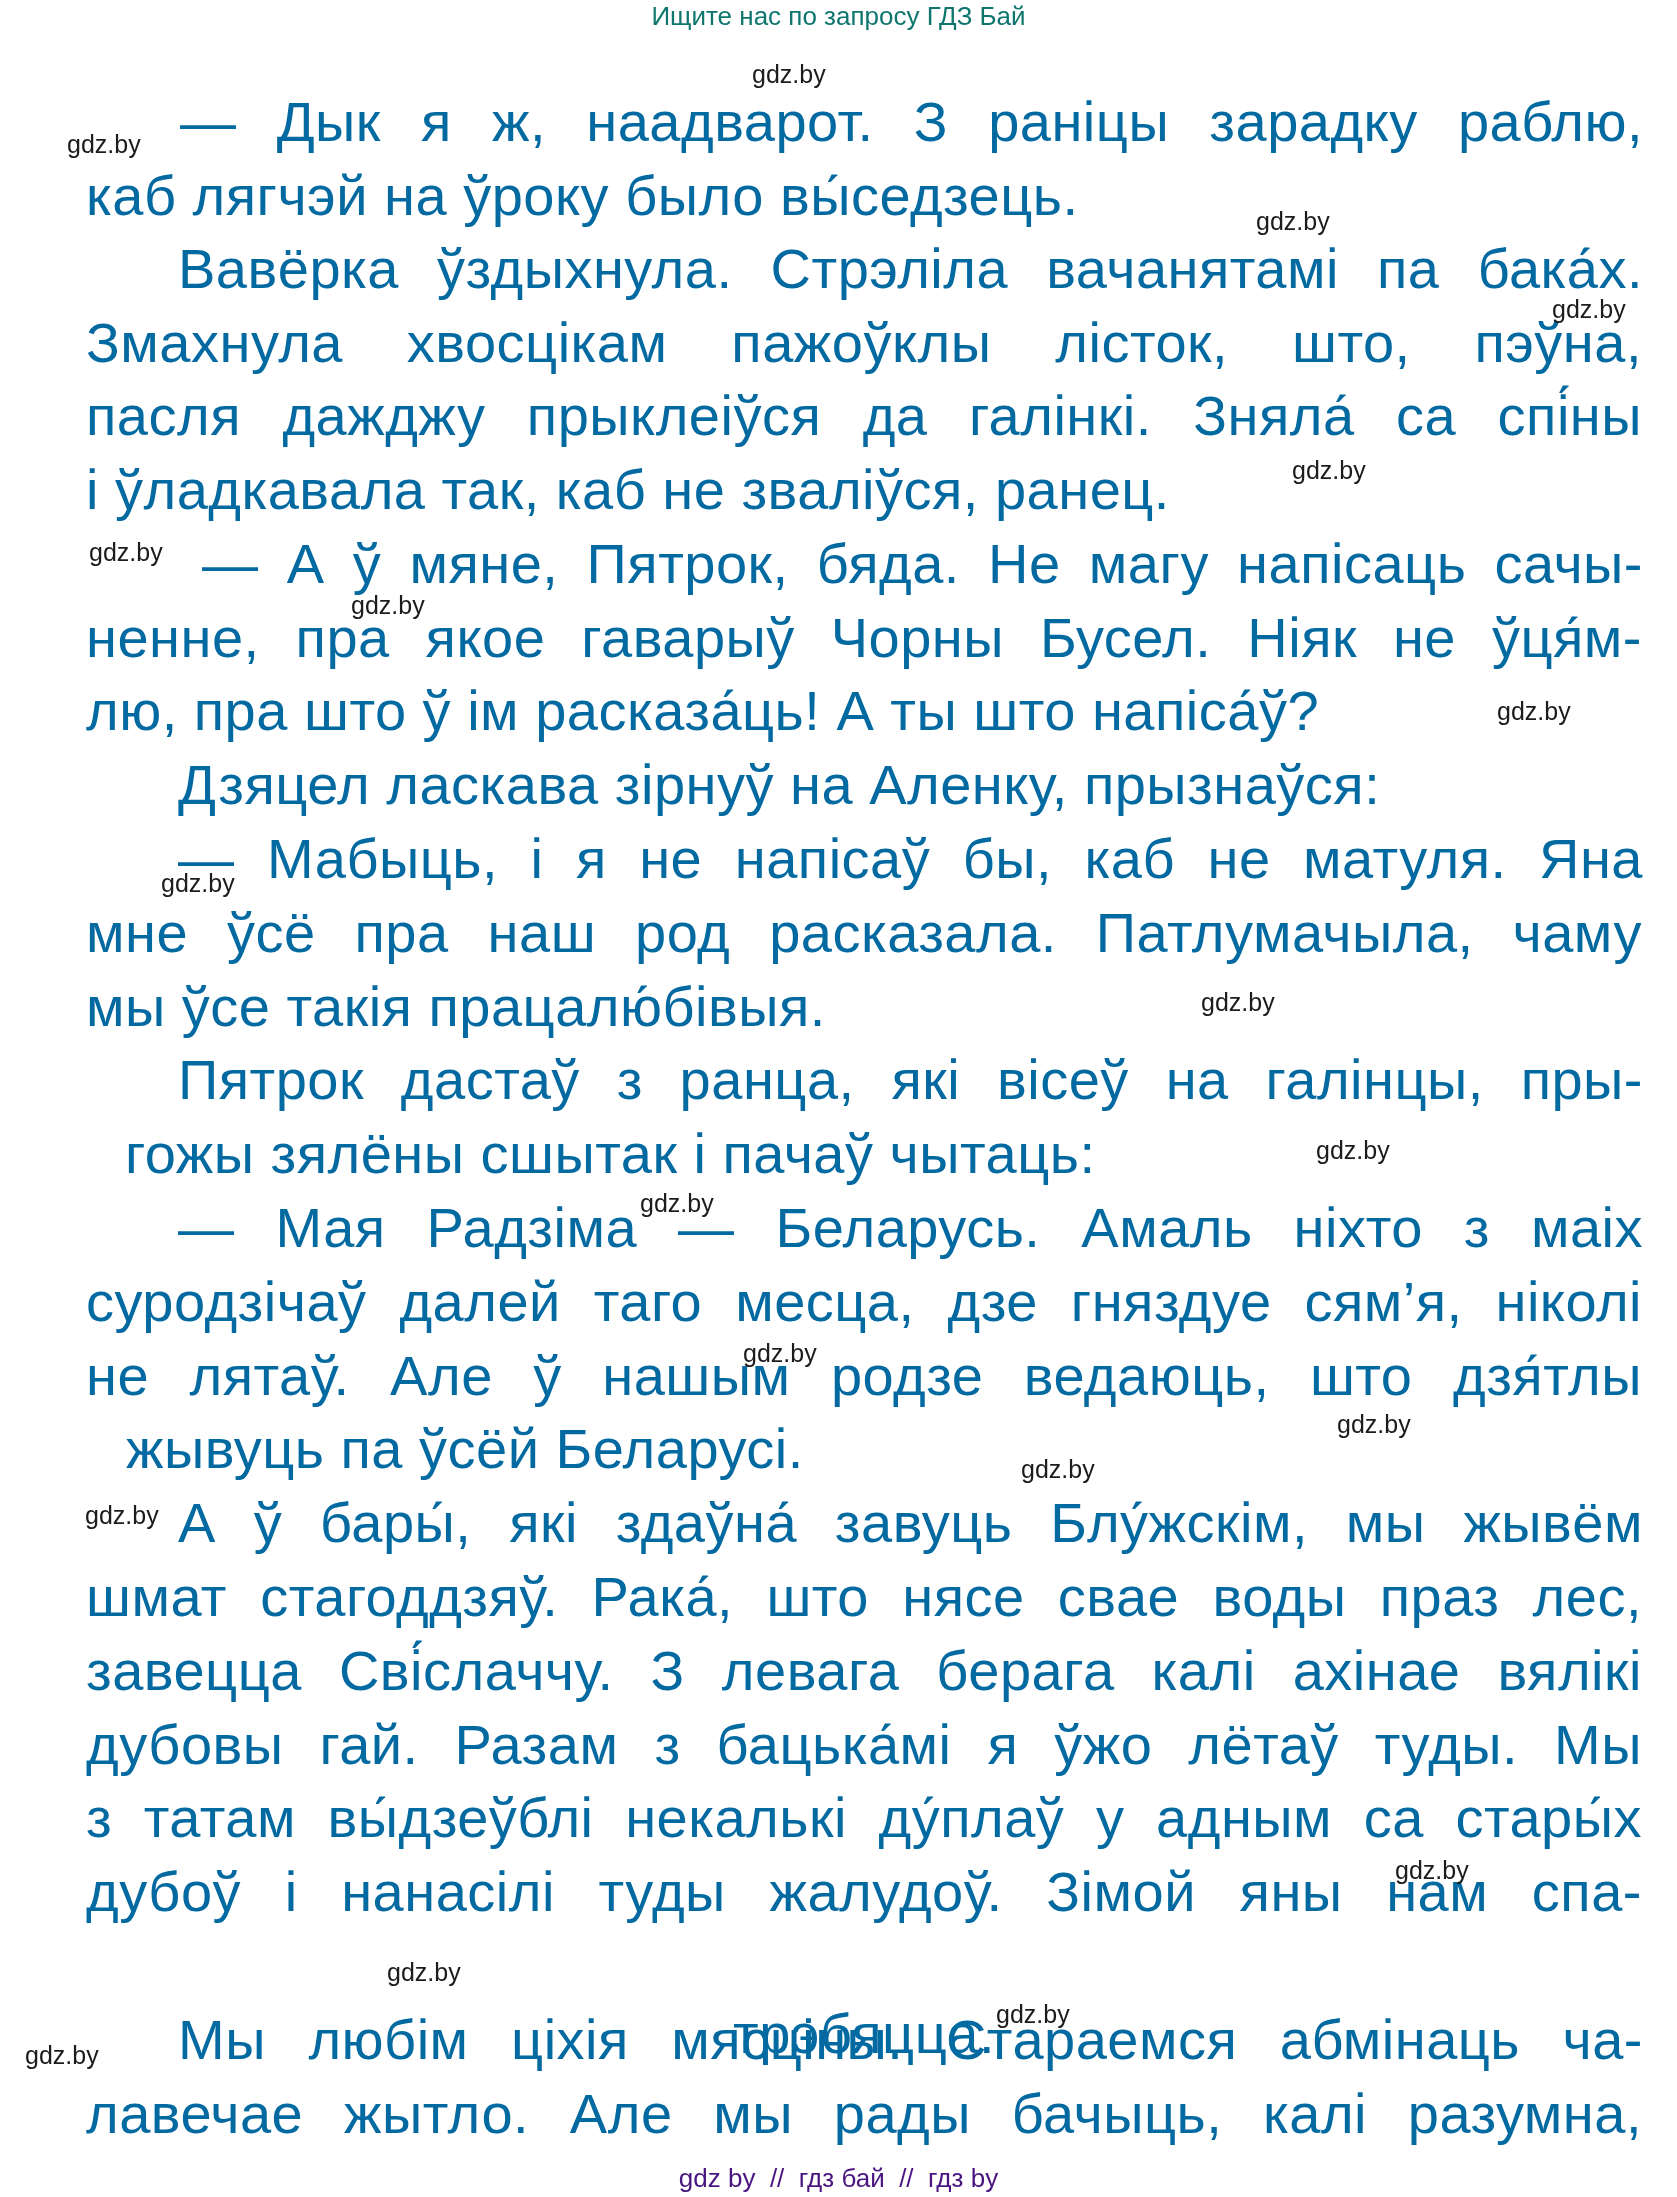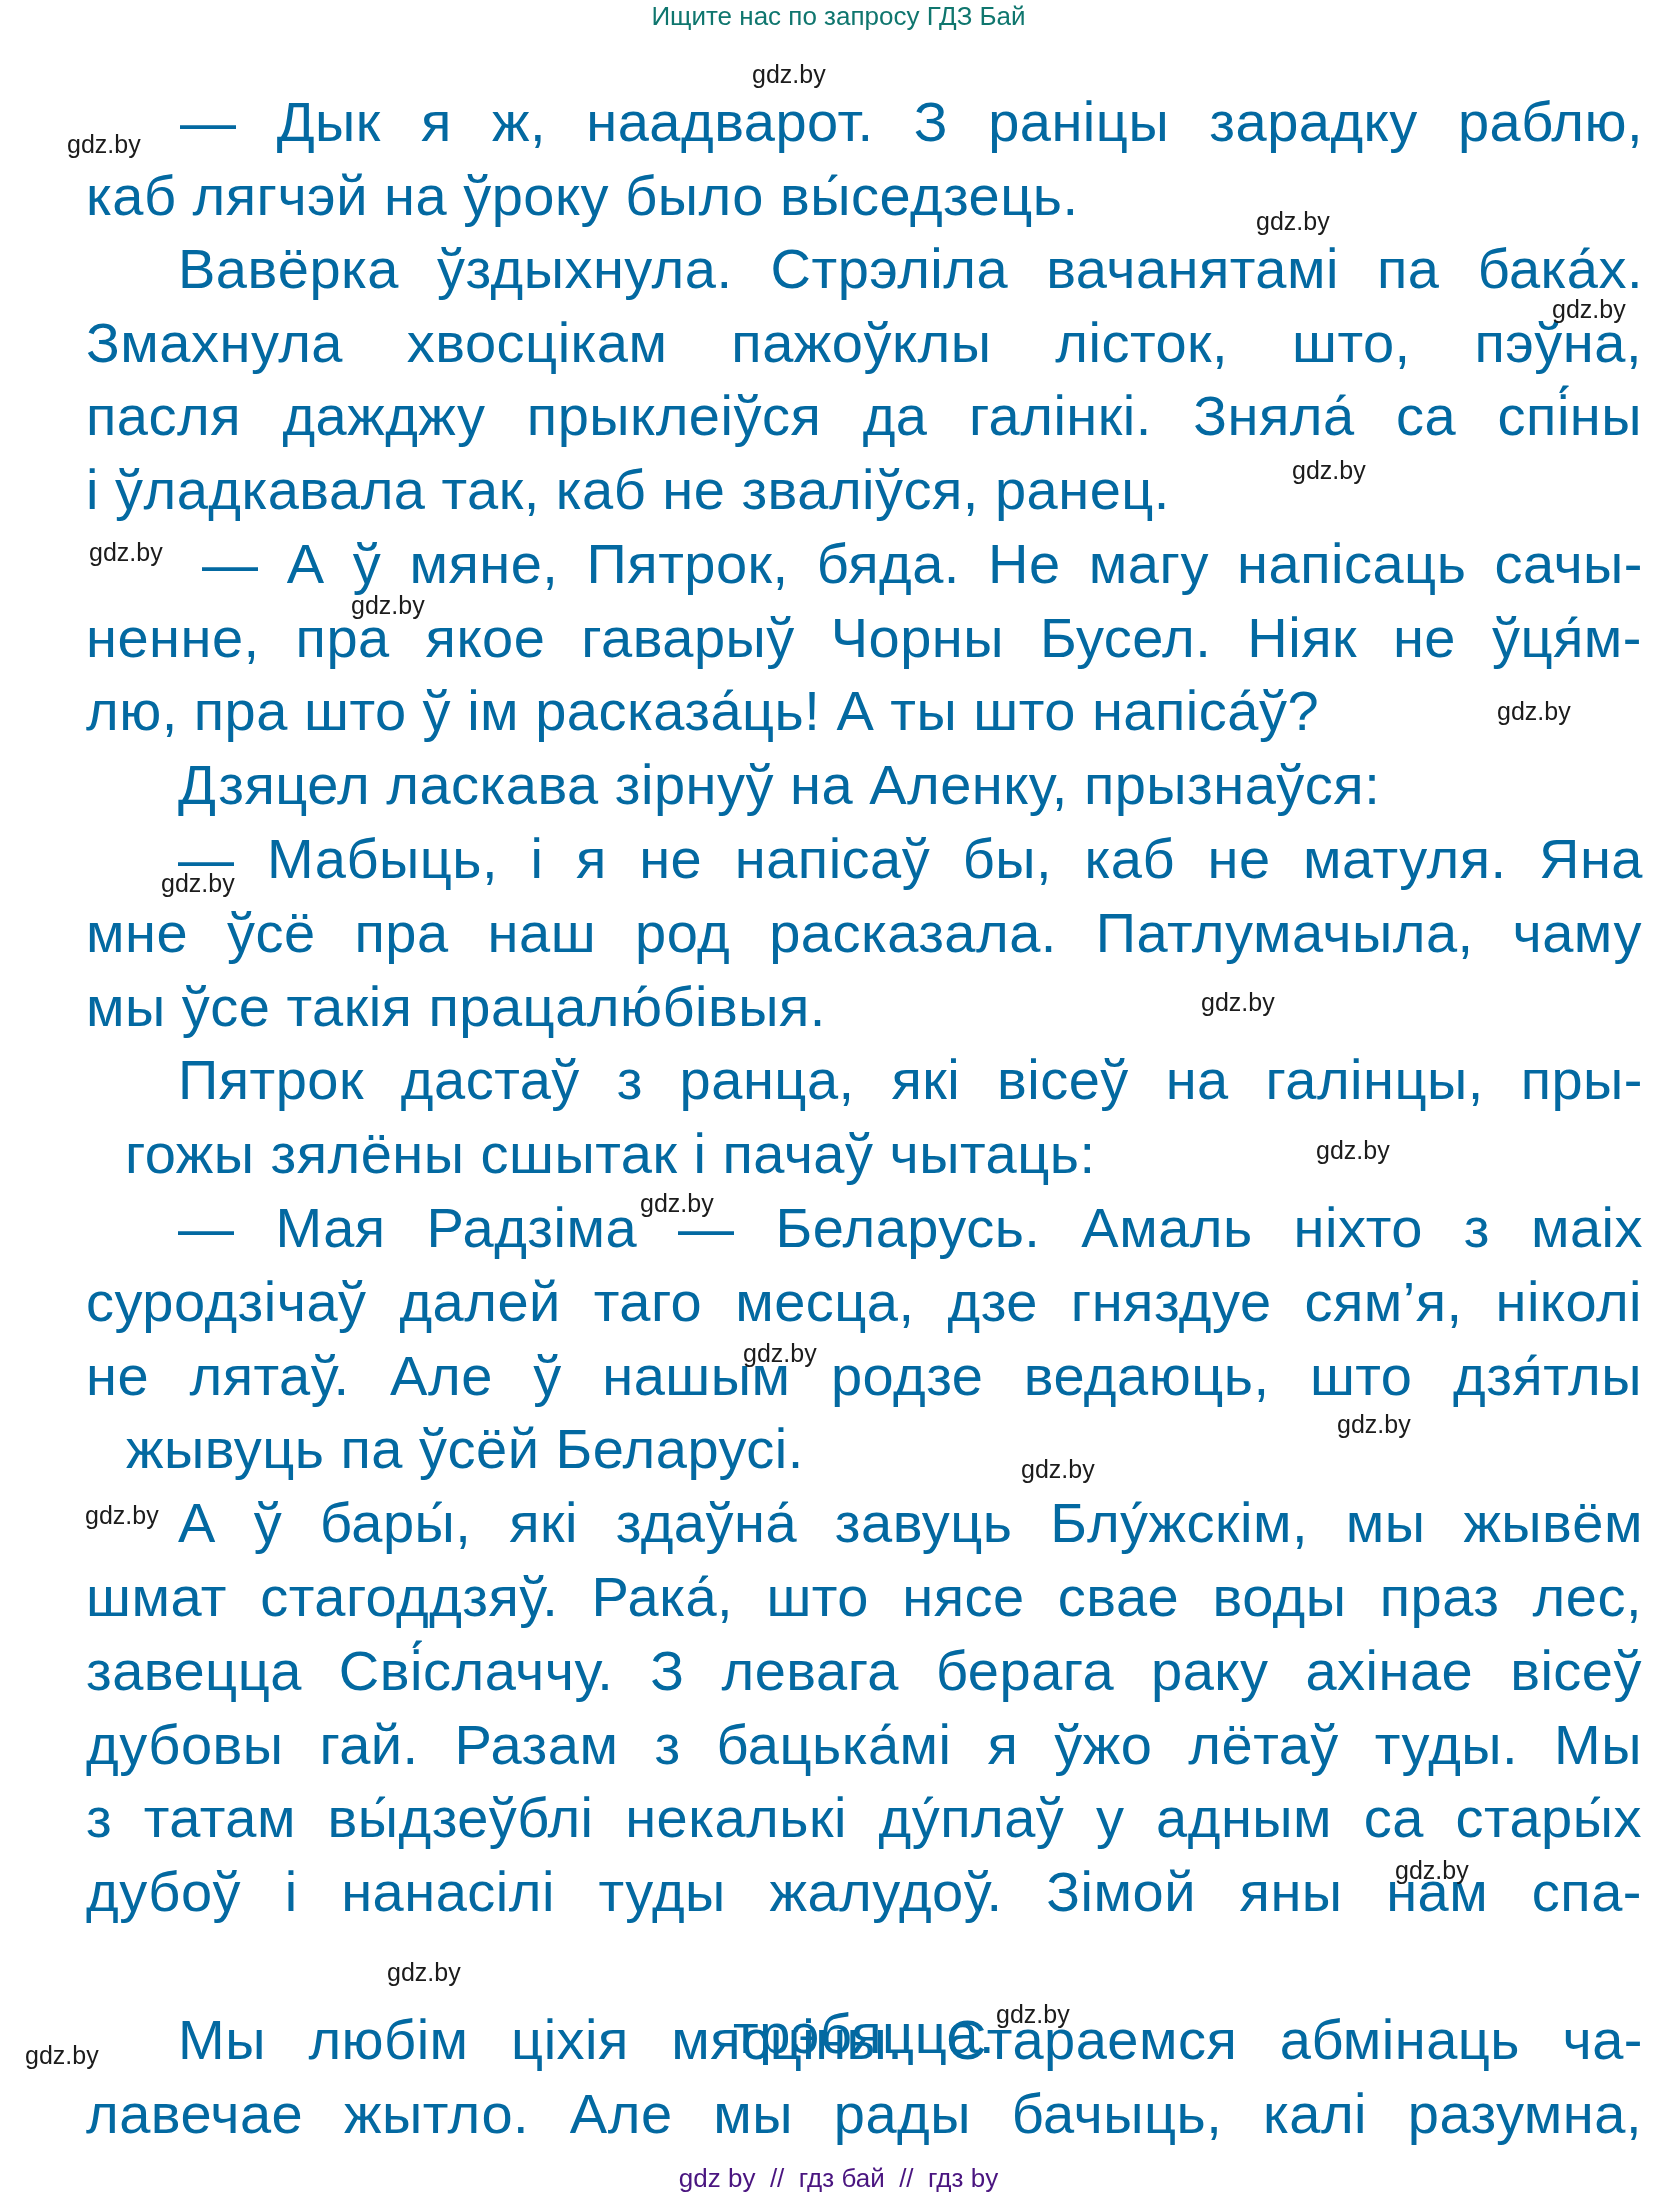--- a/index.html
+++ b/index.html
@@ -49,21 +49,21 @@
   <div class="line just" style="left:86px;  width:1556px; top:896px;">мне ўсё пра наш род расказала. Патлумачыла, чаму</div>
   <div class="line left" style="left:86px;  width:1556px; top:970px;">мы ўсе такія працалю́бівыя.</div>
   <div class="line just" style="left:178px; width:1465px; top:1043px;">Пятрок дастаў з ранца, які вісеў на галінцы, пры-</div>
   <div class="line left" style="left:86px;  width:1556px; top:1117px;margin-left:39px;">гожы зялёны сшытак і пачаў чытаць:</div>
   <div class="line just" style="left:178px; width:1465px; top:1191px;">— Мая Радзіма — Беларусь. Амаль ніхто з маіх</div>
   <div class="line just" style="left:86px;  width:1556px; top:1265px;">суродзічаў далей таго месца, дзе гняздуе сям’я, ніколі</div>
   <div class="line just" style="left:86px;  width:1556px; top:1339px;">не лятаў. Але ў нашым родзе ведаюць, што дзя́тлы</div>
   <div class="line left" style="left:86px;  width:1556px; top:1412px;margin-left:40px;">жывуць па ўсёй Беларусі.</div>
   <div class="line just" style="left:178px; width:1465px; top:1486px;">А ў бары́, які здаўна́ завуць Блу́жскім, мы жывём</div>
   <div class="line just" style="left:86px;  width:1556px; top:1560px;">шмат стагоддзяў. Рака́, што нясе свае воды праз лес,</div>
-  <div class="line just" style="left:86px;  width:1556px; top:1634px;">завецца Сві́слаччу. З левага берага раку ахінае вісеў</div>
+  <div class="line just" style="left:86px;  width:1556px; top:1634px;">завецца Сві́слаччу. З левага берага калі ахінае вялікі</div>
   <div class="line just" style="left:86px;  width:1556px; top:1708px;">дубовы гай. Разам з бацька́мі я ўжо лётаў туды. Мы</div>
   <div class="line just" style="left:86px;  width:1556px; top:1781px;">з татам вы́дзеўблі некалькі ду́плаў у адным са стары́х</div>
   <div class="line just" style="left:86px;  width:1556px; top:1855px;">дубоў і нанасілі туды жалудоў. Зімой яны нам спа-</div>
   <div class="line left" style="left:86px;  width:1556px; top:1997px;text-align:center;">трэбяцца.</div>
   <div class="line just" style="left:178px; width:1465px; top:2003px;">Мы любім ціхія мясціны. Стараемся абмінаць ча-</div>
   <div class="line just" style="left:86px;  width:1556px; top:2077px;">лавечае жытло. Але мы рады бачыць, калі разумна,</div>
 
   <div class="wm" style="left:752px;  top:60px;">gdz.by</div>
   <div class="wm" style="left:67px;   top:130px;">gdz.by</div>
   <div class="wm" style="left:1256px; top:207px;">gdz.by</div>

